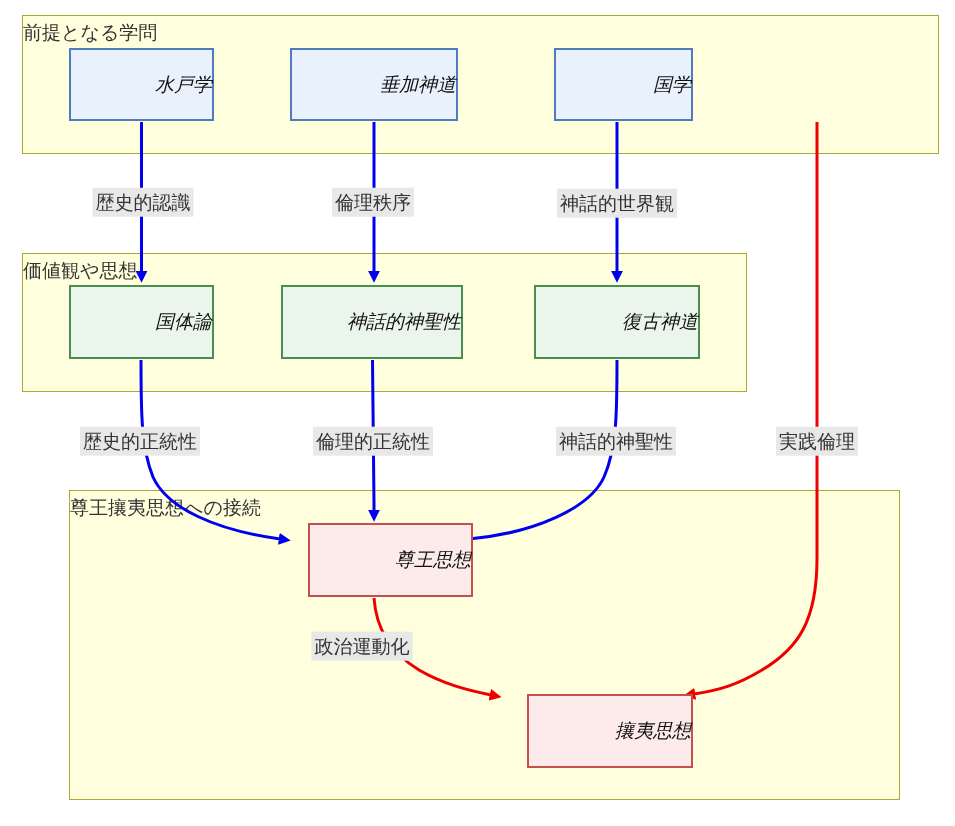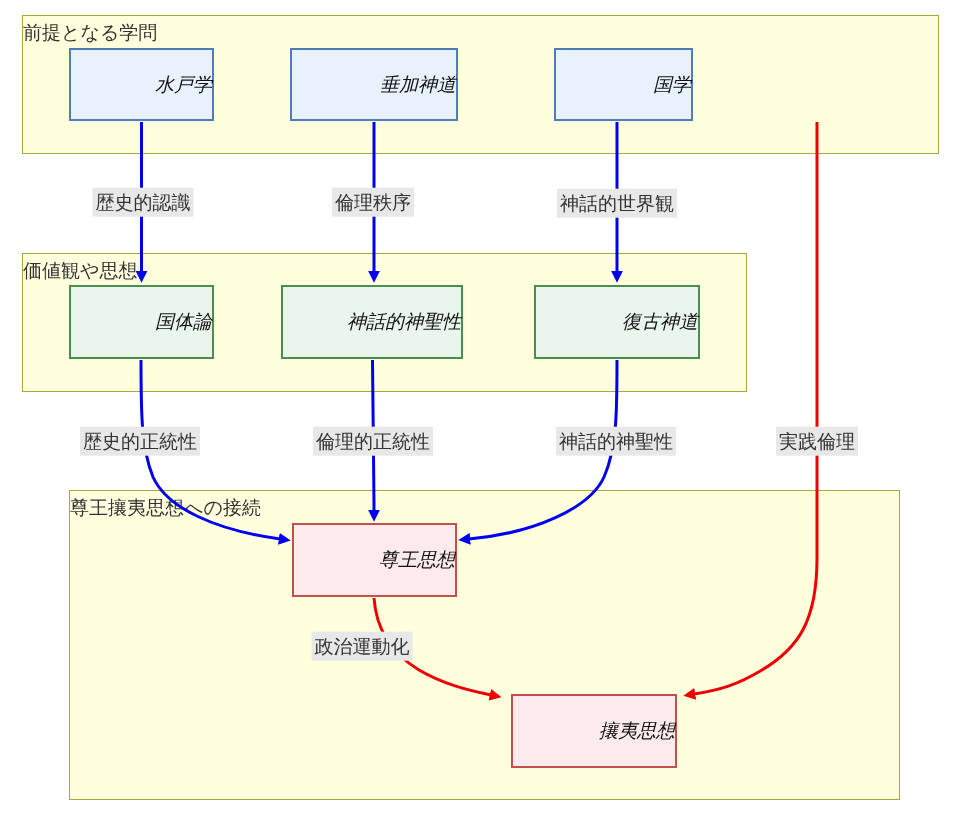--- a/index.html
+++ b/index.html
@@ -48,21 +48,21 @@
     align-items:center;
     justify-content:flex-end;
     font-size:19px;
     color:#111111;
     white-space:nowrap;
     z-index:5;
     font-style:italic;
   }
   .node.blue{ background:#e9f1fc; border:2px solid #4e7cbf; }
   .node.green{ background:#eaf5ec; border:2px solid #4a8d51; }
-  .node.pink{ background:#fcebea; border:2px solid #c4504d; }
+  .node.pink{ background:#fcebea; border:2px solid #c4504d;margin-left:16px; }
 </style>
 </head>
 <body>
 
 <div class="canvas">
 
   <div class="cluster" style="left:22px;top:15px;width:917px;height:139px">
     <div class="cluster-title">前提となる学問</div>
   </div>
 

